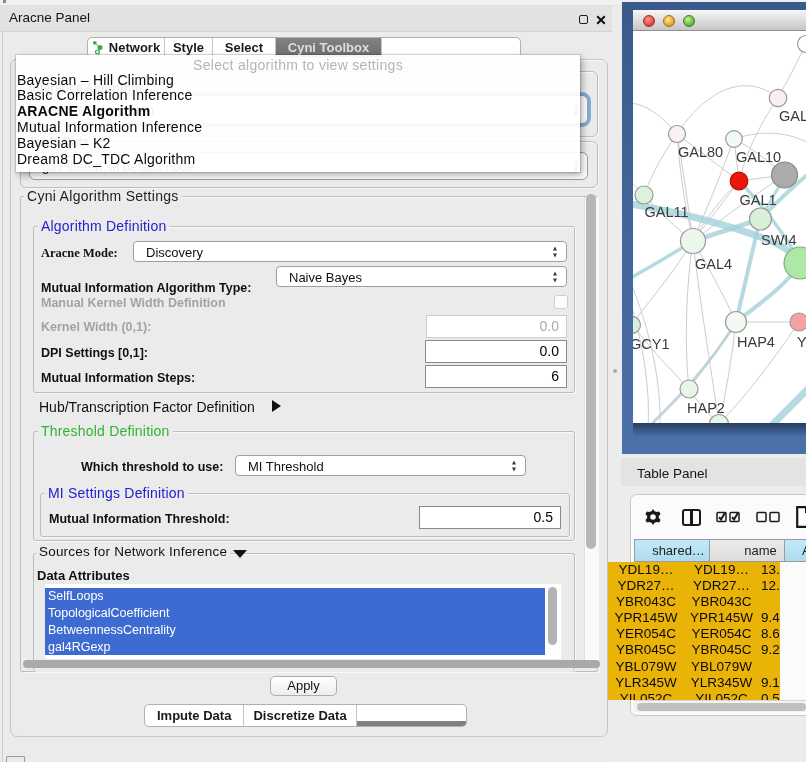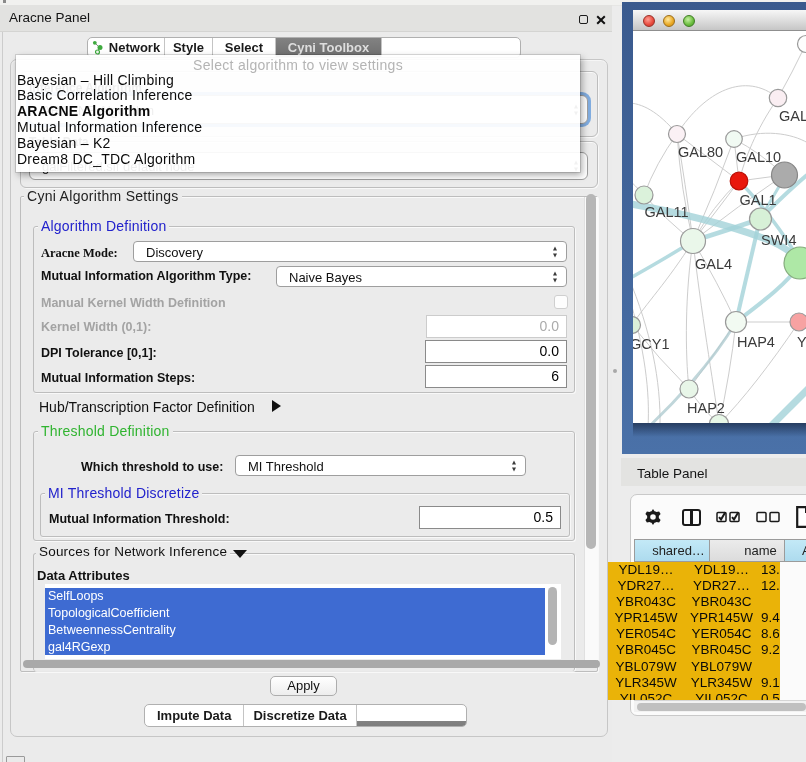--- a/index.html
+++ b/index.html
@@ -71,46 +71,46 @@
 <div class="etch ab" style="left:20px;top:196px;width:576px;height:474px;border-radius:2px;"></div>
 <div class="gtitle" style="left:24px;top:190px;font-size:14px;letter-spacing:0.3px;color:#222;">Cyni Algorithm Settings</div>
 
 <div class="etch ab" style="left:33px;top:226px;width:540px;height:165px;"></div>
 <div class="gtitle" style="left:38px;top:220px;font-size:14px;letter-spacing:0.2px;color:#2222cc;">Algorithm Definition</div>
 <div class="lb" style="left:41px;top:246px;font-family:Liberation Serif, serif;">Aracne Mode:</div>
 <div class="combo" style="left:133px;top:241px;width:434px;height:21px;">
       <span class="tx">Discovery</span>
       <span class="arr2"></span>
     </div>
-<div class="lb" style="left:41px;top:269px;">Mutual Information Algorithm Type:</div>
+<div class="lb" style="left:41px;top:281px;">Mutual Information Algorithm Type:</div>
 <div class="combo" style="left:276px;top:266px;width:291px;height:21px;">
       <span class="tx">Naive Bayes</span>
       <span class="arr2"></span>
     </div>
 <div class="lb" style="left:41px;top:296px;color:#a3a3a3;">Manual Kernel Width Definition</div>
 <div class="ab" style="left:554px;top:295px;width:12px;height:12px;background:#fdfdfd;border:1px solid #cfcfcf;border-radius:3px;"></div>
 <div class="lb" style="left:41px;top:320px;color:#a3a3a3;">Kernel Width (0,1):</div>
 <div class="fld" style="left:426px;top:315px;width:141px;height:23px;border:1px solid #cccccc;line-height:21px;color:#ababab;padding-right:7px;">0.0</div>
-<div class="lb" style="left:41px;top:346px;">DPI Tolerance [0,1]:</div>
+<div class="lb" style="left:41px;top:346px;">DPI Settings [0,1]:</div>
 <div class="fld" style="left:425px;top:340px;width:142px;height:23px;border:1px solid #8a8a8a;line-height:21px;padding-right:7px;">0.0</div>
 <div class="lb" style="left:41px;top:371px;">Mutual Information Steps:</div>
 <div class="fld" style="left:425px;top:365px;width:142px;height:23px;border:1px solid #8a8a8a;line-height:21px;padding-right:7px;">6</div>
 
 <div class="ab" style="left:39px;top:399px;font-size:14px;color:#111;">Hub/Transcription Factor Definition</div>
 <div class="ab" style="left:272px;top:400px;width:0;height:0;border-top:6.3px solid transparent;border-bottom:6.3px solid transparent;border-left:9.5px solid #111;"></div>
 
 <div class="etch ab" style="left:33px;top:431px;width:540px;height:108px;"></div>
 <div class="gtitle" style="left:38px;top:425px;font-size:14px;letter-spacing:0.2px;color:#30b430;">Threshold Definition</div>
 <div class="lb" style="left:81px;top:460px;">Which threshold to use:</div>
 <div class="combo" style="left:235px;top:455px;width:291px;height:21px;">
       <span class="tx">MI Threshold</span>
       <span class="arr2"></span>
     </div>
 <div class="etch ab" style="left:40px;top:493px;width:528px;height:42px;"></div>
-<div class="gtitle" style="left:45px;top:487px;font-size:14px;letter-spacing:0.2px;color:#2222cc;">MI Threshold Discretize</div>
+<div class="gtitle" style="left:45px;top:487px;font-size:14px;letter-spacing:0.2px;color:#2222cc;">MI Settings Definition</div>
 <div class="lb" style="left:49px;top:512px;">Mutual Information Threshold:</div>
 <div class="fld" style="left:419px;top:506px;width:142px;height:23px;border:1px solid #8a8a8a;line-height:21px;padding-right:7px;">0.5</div>
 
 <div class="etch ab" style="left:33px;top:553px;width:540px;height:117px;border-bottom:none;"></div>
 <div class="gtitle" style="left:36px;top:546px;font-size:13.5px;letter-spacing:0.2px;color:#111;">Sources for Network Inference</div>
 <div class="ab" style="left:233px;top:550px;width:0;height:0;border-left:7.5px solid transparent;border-right:7.5px solid transparent;border-top:8.5px solid #111;"></div>
 <div class="lb" style="left:37px;top:568px;font-size:13px;">Data Attributes</div>
 <div class="ab" style="left:45px;top:584px;width:516px;height:75px;background:#fff;"></div>
 <div class="ab" style="left:45px;top:587.5px;width:500px;height:67.5px;background:#3e6bd2;"></div>
 <div class="ab" style="left:48px;top:588px;font-size:12.5px;color:#fff;line-height:17px;">SelfLoops<br>TopologicalCoefficient<br>BetweennessCentrality<br>gal4RGexp</div>

